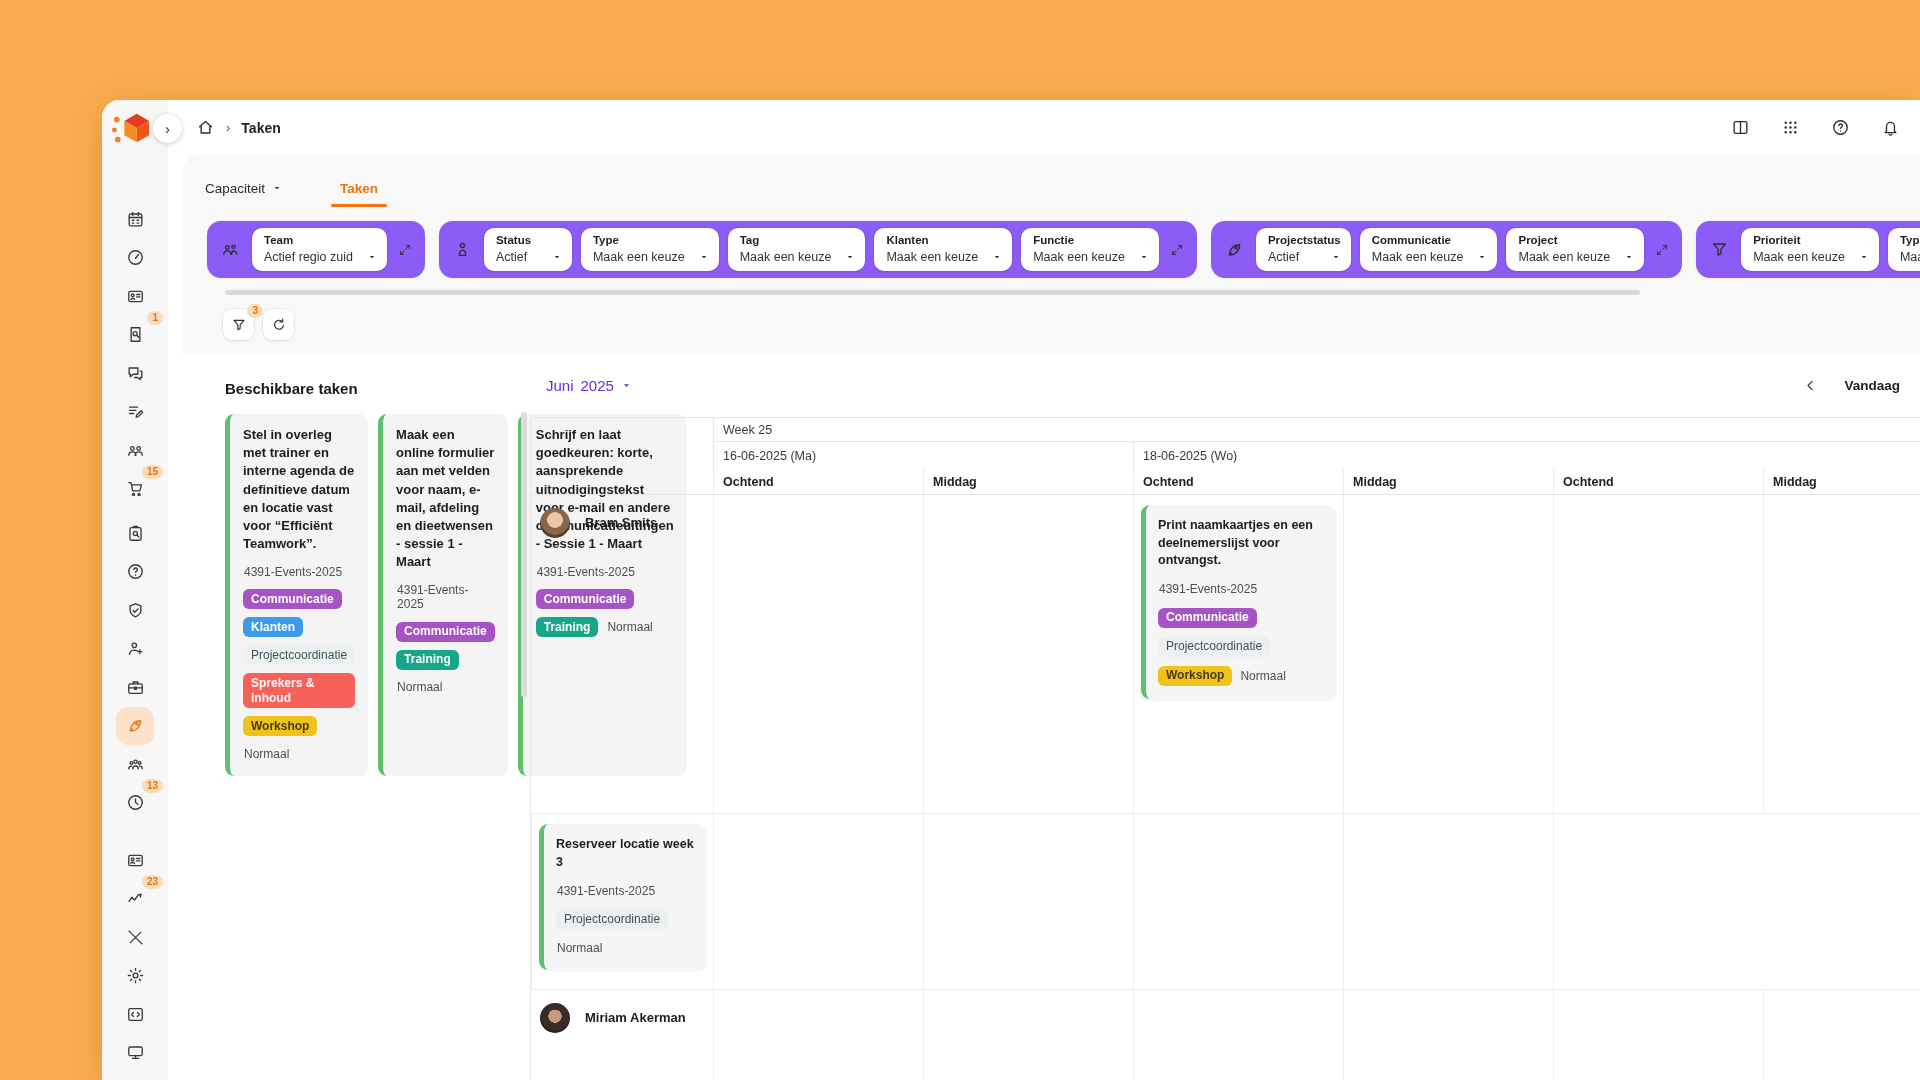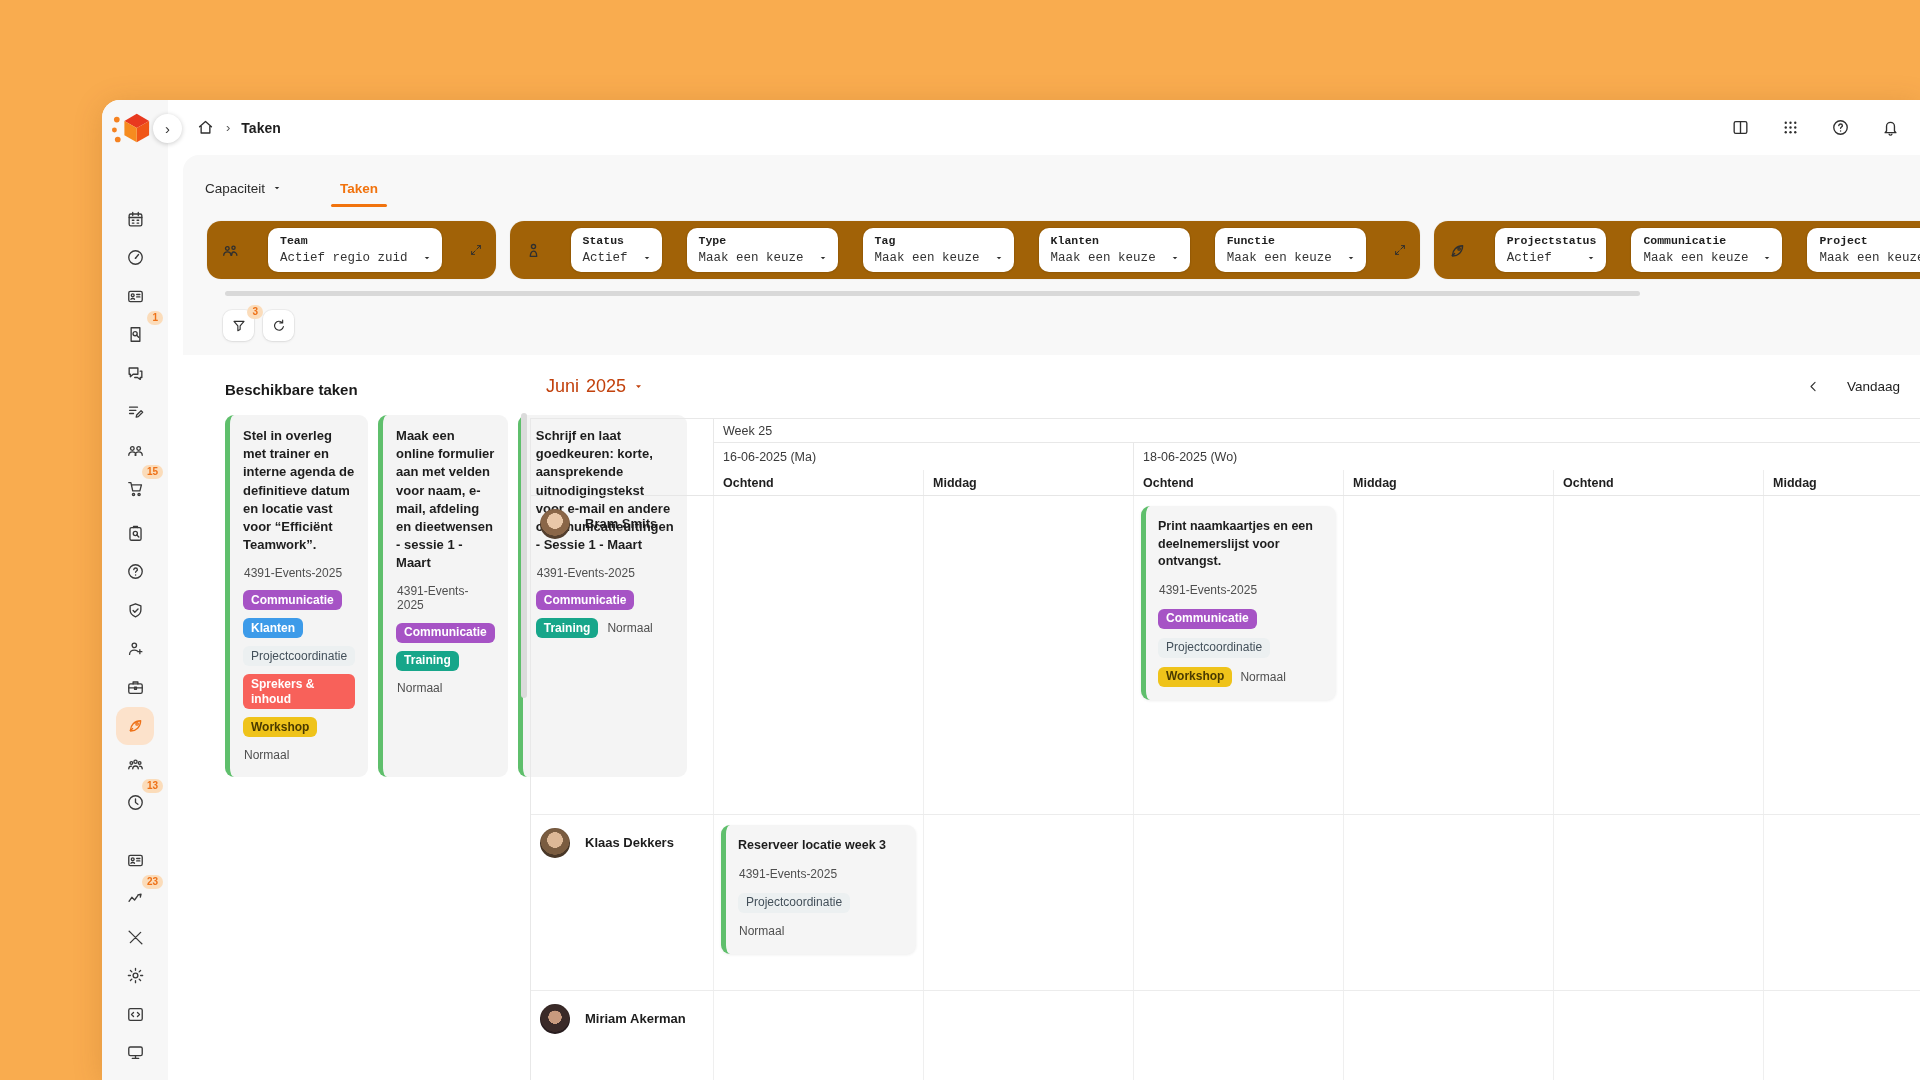--- a/index.html
+++ b/index.html
@@ -61,24 +61,23 @@
     background:#F8F8F8; border-top-left-radius:16px; margin-left:15px;
     padding:15px 0 14px 0; flex:none;
   }
   .tabs { display:flex; align-items:center; gap:58px; padding:2px 0 0 22px; height:34px; }
   .tab { position:relative; display:flex; align-items:center; gap:7px; font-size:13.5px; color:#2B2B2B; cursor:pointer; }
   .tab .caret svg { width:10px; height:10px; display:block; }
   .tab.active { color:#F1730E; font-weight:700; }
   .tab.active::after { content:""; position:absolute; left:-9px; right:-9px; bottom:-11px; height:3px; border-radius:2px; background:#F1730E; }
   .filter-row { display:flex; align-items:stretch; gap:14px; padding-left:24px; margin-top:17px; }
   .f-group {
-    display:flex; align-items:center; gap:25px; padding:7px 11px;
-    background:#a16207; border-radius:14px; box-shadow:0 0 0 1px rgba(0,0,0,.025);
+    display:flex; align-items:center; gap:9px; padding:7px 11px;
+    background:#8b5cf6; border-radius:14px; box-shadow:0 0 0 1px rgba(0,0,0,.025);
     flex:none;
-    font-family:Liberation Mono, monospace;
   }
   .f-group > .g-icon { color:#2F2F2F; margin:0 3px; }
   .f-group > .g-icon svg { width:19px; height:19px; display:block; }
   .f-pill {
     background:#fff; border-radius:10px; padding:6px 10px 7px 12px; cursor:pointer;
     box-shadow:0 1px 3px rgba(0,0,0,.07), 0 0 0 1px rgba(0,0,0,.045);
     min-width:88px;
   }
   .f-label { font-size:11.5px; font-weight:700; color:#1E1E1E; }
   .f-value { display:flex; align-items:center; gap:14px; margin-top:4px; font-size:12.5px; color:#333; }
@@ -105,26 +104,26 @@
   }
   .card-title { font-size:13px; font-weight:700; line-height:1.4; color:#1D1D1D; }
   .tags { display:flex; flex-wrap:wrap; gap:8px 8px; align-items:center; margin-top:9px; }
   .tag { font-size:12px; font-weight:700; padding:2.5px 8px; border-radius:6px; line-height:1.25; }
   .tag-neutral { font-weight:400; }
   .tag-plain { font-size:12px; color:#4F4F4F; padding:2.5px 1px; }
   .backlog-scroll { position:absolute; right:3px; top:58px; width:6px; height:285px; border-radius:3px; background:#DBDBDB; }
   
   .calendar { flex:1; position:relative; overflow:hidden; }
   .cal-top { height:63px; display:flex; align-items:center; padding:0 20px 0 16px; }
-  .month-select { display:flex; align-items:center; gap:7px; cursor:pointer; font-size:18px; color:#c2410c; }
+  .month-select { display:flex; align-items:center; gap:7px; cursor:pointer; font-size:15px; color:#6d28d9; }
   .month-select .caret svg { width:11px; height:11px; display:block; }
   .cal-nav { margin-left:auto; display:flex; align-items:center; gap:26px; }
   .cal-nav .icon { color:#2F2F2F; cursor:pointer; }
   .cal-nav .icon svg { width:15px; height:15px; display:block; }
-  .today-btn { font-size:13.5px; font-weight:400; color:#1D1D1D; cursor:pointer; }
+  .today-btn { font-size:13.5px; font-weight:700; color:#1D1D1D; cursor:pointer; }
   .grid {
     position:absolute; left:0; top:63px; bottom:0; width:1442px;
     border-top:1px solid #E8E8E8; border-left:1px solid #E8E8E8;
   }
   .g-row { display:grid; grid-template-columns:182px repeat(6, 210px); }
   .hw { height:24px; }
   .c-week { border-left:1px solid #E8E8E8; border-bottom:1px solid #E8E8E8; display:flex; align-items:center; padding-left:9px; font-size:12.5px; color:#3A3A3A; }
   .hd { height:27px; }
   .c-day { border-left:1px solid #E8E8E8; display:flex; align-items:center; padding-left:9px; font-size:12.5px; color:#3A3A3A; }
   .date-hl { background:#F1730E; color:#fff; font-weight:700; border-radius:11px; padding:2.5px 9px; font-size:12px; }
@@ -720,24 +719,20 @@
                       <span class="tag" style="background: rgb(239, 195, 26); color: rgb(74, 58, 0);">Workshop</span>
                       <span class="tag-plain" style="color: rgb(79, 79, 79);">Normaal</span>
                     </div>
                   </div>
                 </div>
                 <div class="b-slot"></div>
                 <div class="b-slot"></div>
                 <div class="b-slot"></div>
               </div>
               <div class="g-row g-person p1">
-                <div class="b-name">
-                  <div class="av av1"></div>
-                  <span class="pname">Klaas Dekkers</span>
-                </div>
                 <div class="b-slot">
                   <div class="event">
                     <div class="card-title">Reserveer locatie week 3</div>
                     <div class="tags">
                       <span class="tag-plain" style="color: rgb(79, 79, 79);">4391-Events-2025</span>
                       <span class="tag tag-neutral" style="background: rgb(236, 240, 241); color: rgb(67, 80, 90);">Projectcoordinatie</span>
                       <span class="tag-plain" style="color: rgb(79, 79, 79);">Normaal</span>
                     </div>
                   </div>
                 </div>

